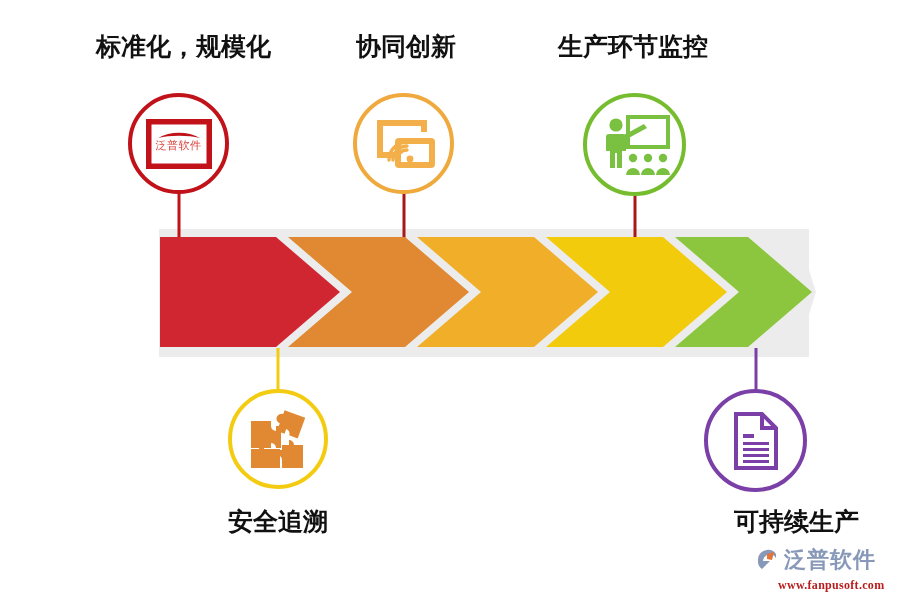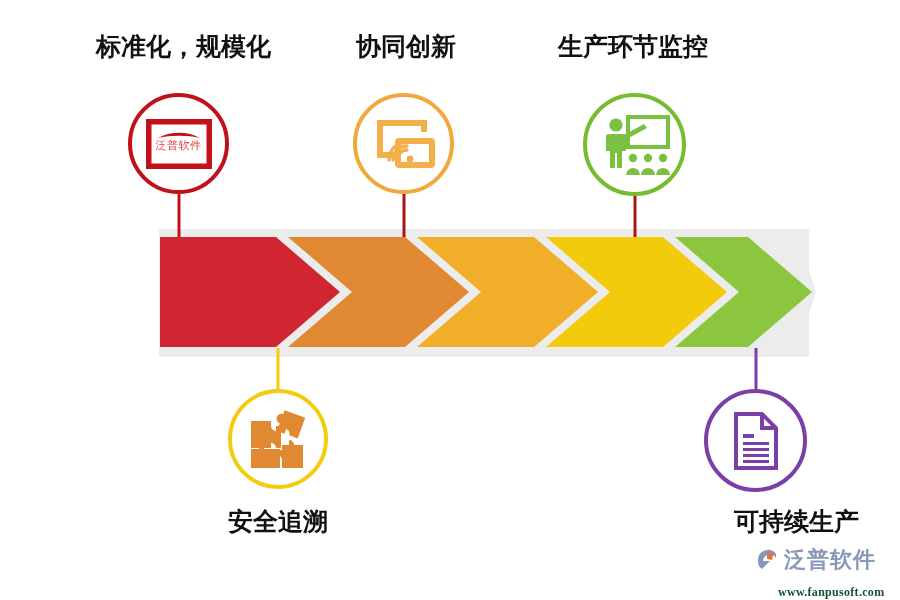--- a/index.html
+++ b/index.html
@@ -92,25 +92,25 @@
     gap: 4px;
   }
   #logo .logo-cn {
     font-size: 22px;
     font-weight: bold;
     color: #8898b8;
     line-height: 1;
     letter-spacing: 1px;
   }
   #logo .logo-url {
-    margin-top: 13px;
+    margin-top: 6px;
     margin-left: 22px;
     font-size: 12px;
     font-weight: bold;
-    color: #14532d;
+    color: #b91c1c;
     font-family: "Liberation Serif", serif;
     letter-spacing: 0.3px;
   }
 </style>
 </head>
 <body>
 
 <div id="stage">
 
   <svg class="layer" viewBox="0 0 900 600" width="900" height="600">

